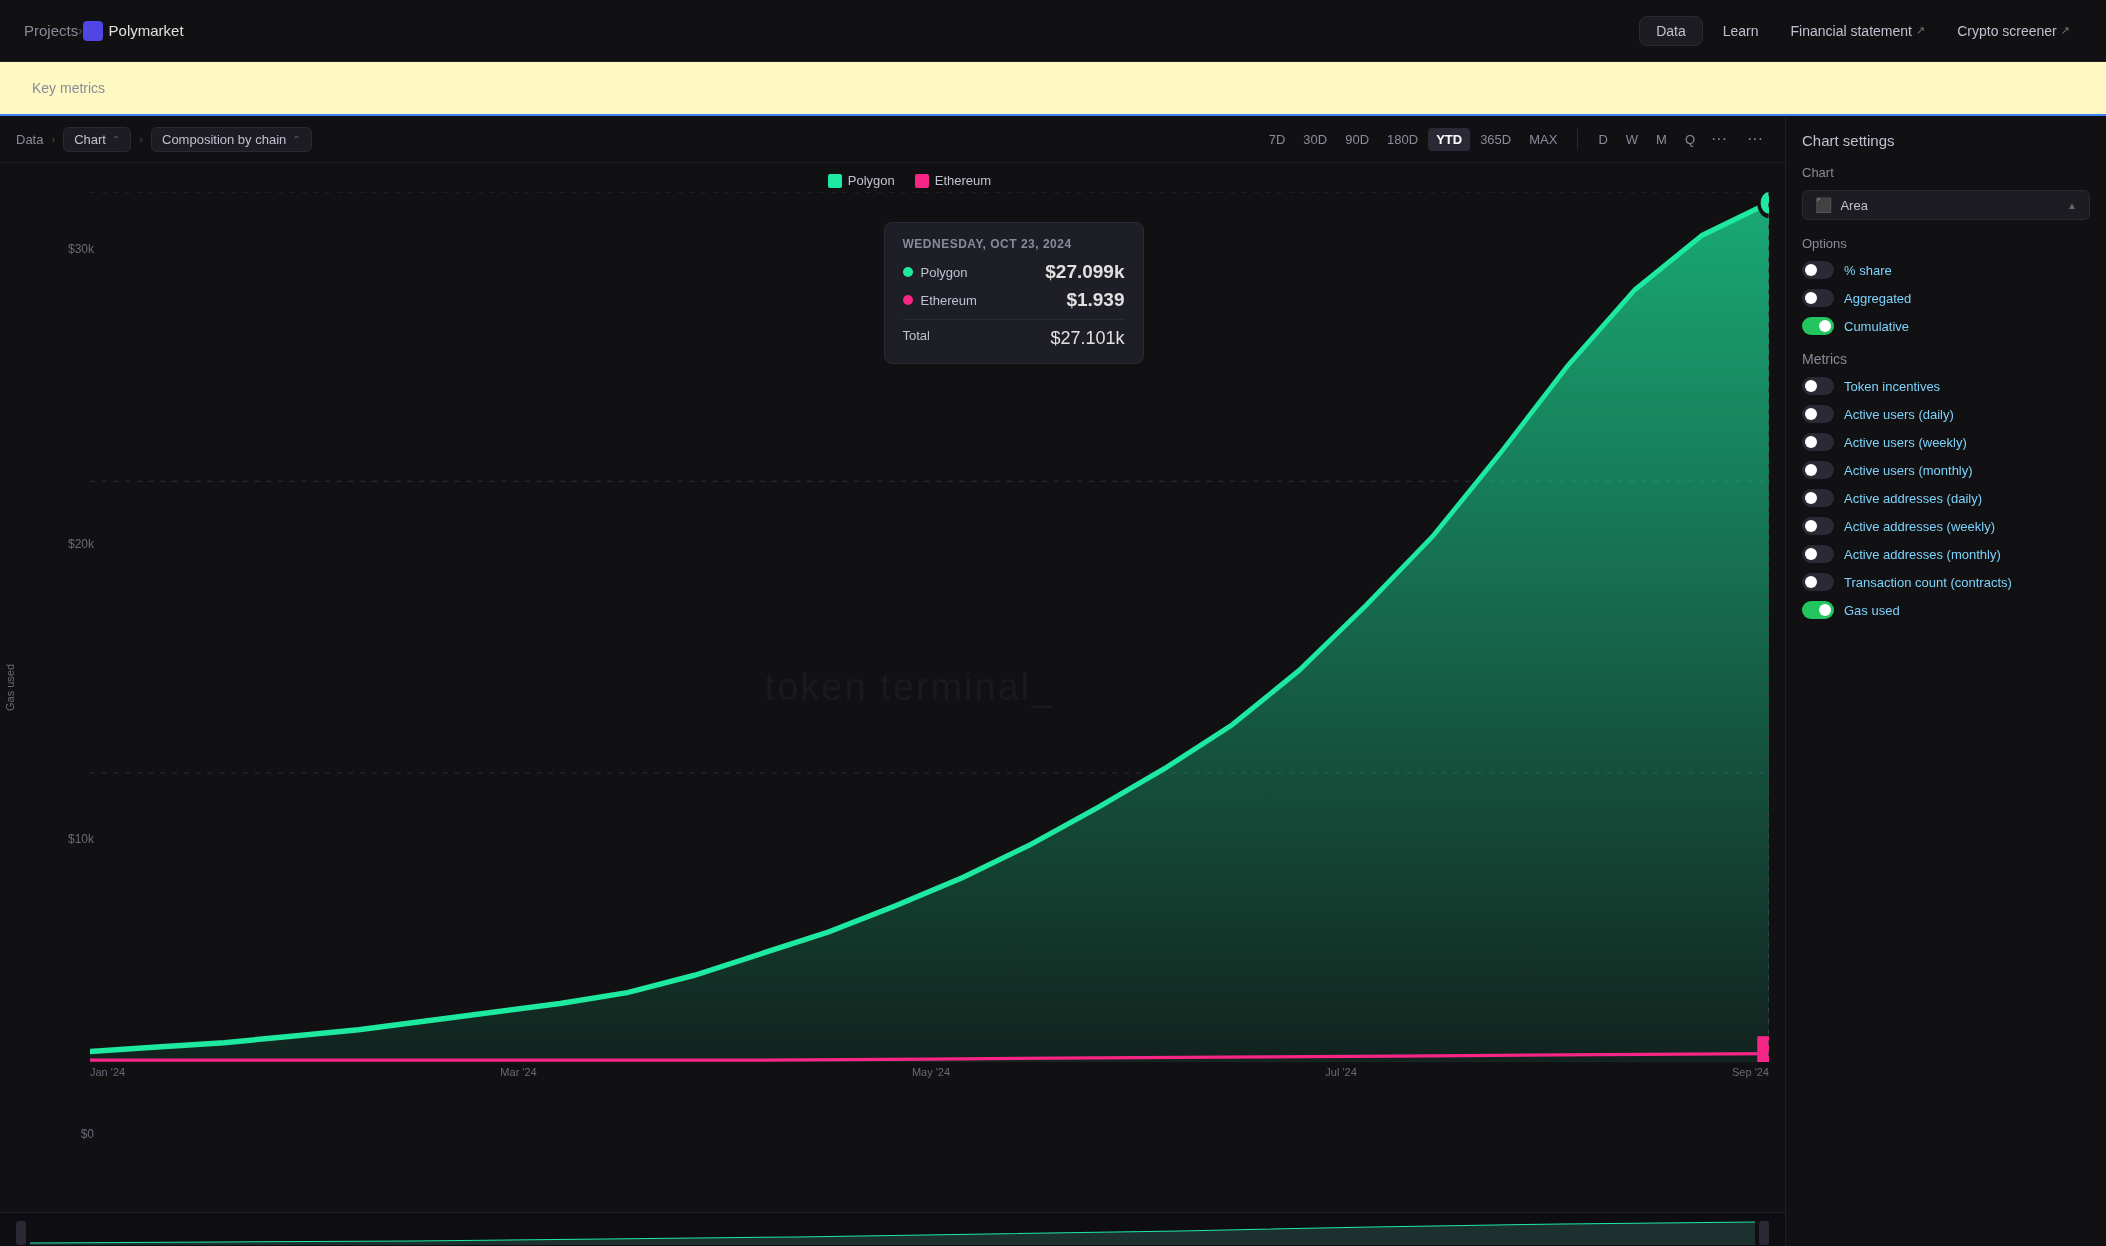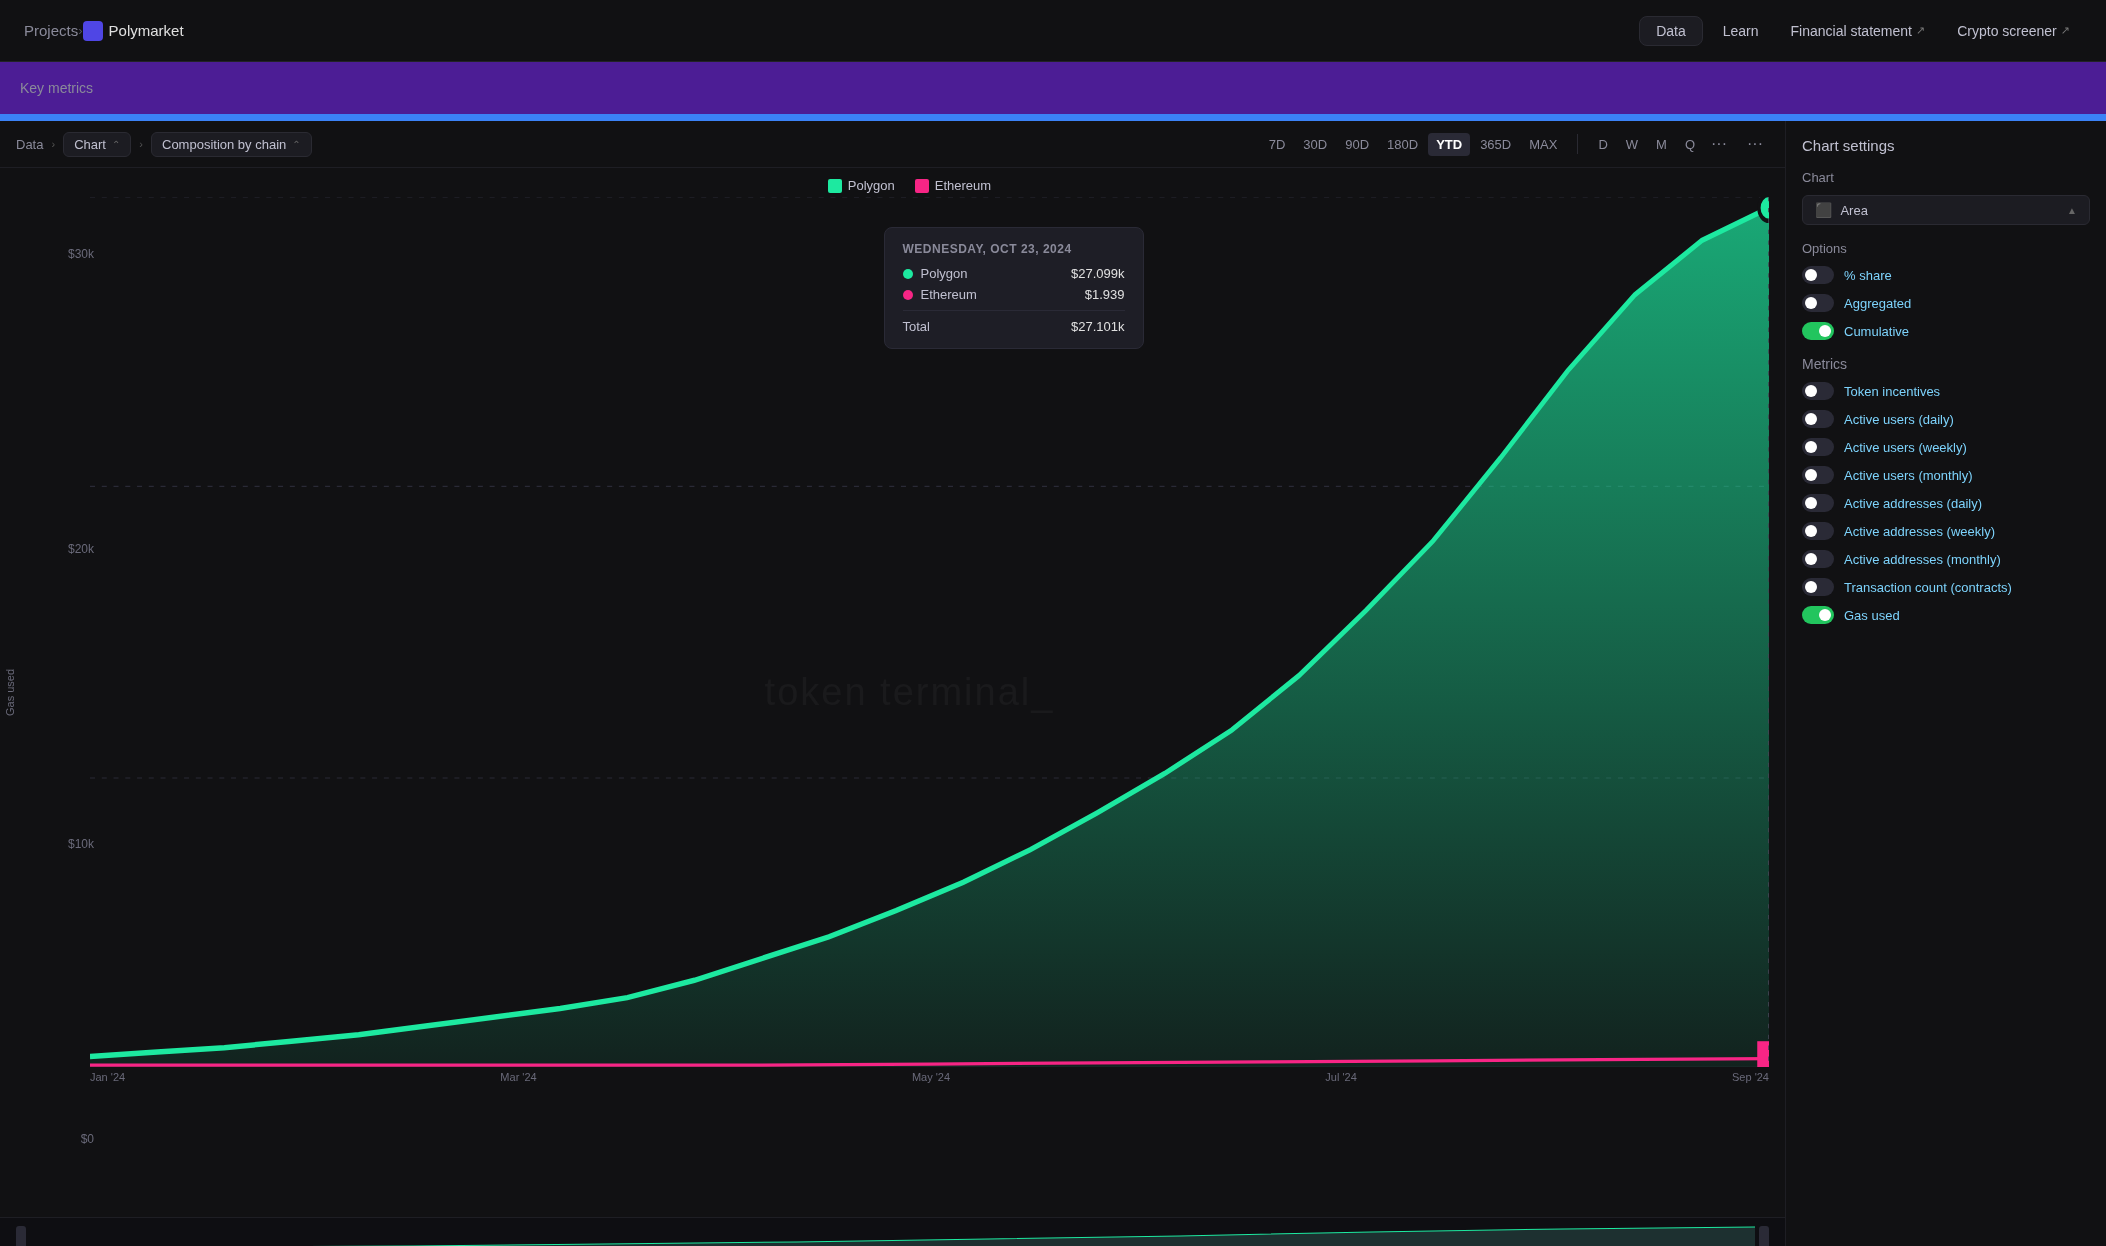--- a/index.html
+++ b/index.html
@@ -11,21 +11,21 @@
     .breadcrumb-item { color: #8a8a9a; font-size: 15px; cursor: pointer; }
     .breadcrumb-item.active { color: #e0e0e0; display: flex; align-items: center; gap: 6px; }
     .breadcrumb-chevron { color: #555565; font-size: 13px; }
     .polymarket-icon { width: 20px; height: 20px; background: #4f46e5; border-radius: 4px; display: inline-block; }
     .topnav-right { display: flex; align-items: center; gap: 8px; }
     .nav-btn { background: #1c1c22; border: 1px solid #2a2a32; color: #c0c0d0; border-radius: 8px; padding: 6px 16px; font-size: 14px; cursor: pointer; }
     .nav-btn-link { background: transparent; border: none; color: #c0c0d0; font-size: 14px; cursor: pointer; padding: 6px 12px; display: flex; align-items: center; gap: 4px; }
     .nav-btn-link .ext-icon { font-size: 11px; color: #777; }
 
     
-    .key-metrics-bar { background: #4c1d95; padding: 18px 20px; border-bottom: 7px solid #3b82f6; }
+    .key-metrics-bar { background: #fef9c3; padding: 18px 32px; border-bottom: 2px solid #3b82f6; }
     .key-metrics-bar span { color: #8a8a9a; font-size: 14px; }
 
     
     .main-layout { display: flex; height: calc(100vh - 110px); }
 
     
     .chart-area { flex: 1; display: flex; flex-direction: column; border-right: 1px solid #1e1e24; overflow: hidden; }
 
     
     .chart-toolbar { display: flex; align-items: center; gap: 8px; padding: 10px 16px; background: #111113; border-bottom: 1px solid #1e1e24; flex-wrap: wrap; }
@@ -60,25 +60,25 @@
 
     
     .chart-svg-wrapper { position: relative; width: 100%; height: calc(100% - 60px); }
 
     
     .tooltip { position: absolute; top: 30px; left: 50%; transform: translateX(-10%); background: #1e1e26; border: 1px solid #2a2a36; border-radius: 8px; padding: 14px 18px; min-width: 260px; z-index: 10; }
     .tooltip-date { font-size: 12px; color: #8a8a9a; margin-bottom: 10px; font-weight: 600; letter-spacing: 0.5px; }
     .tooltip-row { display: flex; align-items: center; gap: 8px; margin-bottom: 6px; }
     .tooltip-dot { width: 10px; height: 10px; border-radius: 50%; }
     .tooltip-label { flex: 1; color: #c0c0d0; font-size: 13px; }
-    .tooltip-value { color: #e0e0e0; font-size: 13px; font-weight: 400; }
+    .tooltip-value { color: #e0e0e0; font-size: 19px; font-weight: 700; }
     .tooltip-divider { border: none; border-top: 1px solid #2a2a36; margin: 8px 0; }
     .tooltip-total { display: flex; gap: 20px; }
     .tooltip-total-label { flex: 1; color: #c0c0d0; font-size: 13px; }
-    .tooltip-total-value { color: #e0e0e0; font-size: 13px; font-weight: 500; }
+    .tooltip-total-value { color: #e0e0e0; font-size: 18px; font-weight: 500; }
 
     
     .x-axis { display: flex; justify-content: space-between; padding: 4px 0 0; }
     .x-label { font-size: 11px; color: #6a6a7a; }
 
     
     .mini-chart-area { height: 40px; background: #0e0e12; border-top: 1px solid #1e1e24; display: flex; align-items: center; padding: 0 16px; gap: 4px; }
     .mini-handle { width: 10px; height: 24px; background: #2a2a36; border-radius: 3px; cursor: ew-resize; }
 
     

